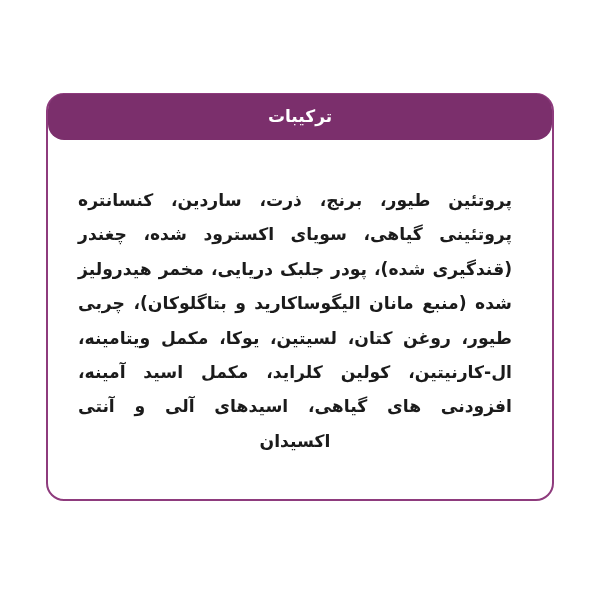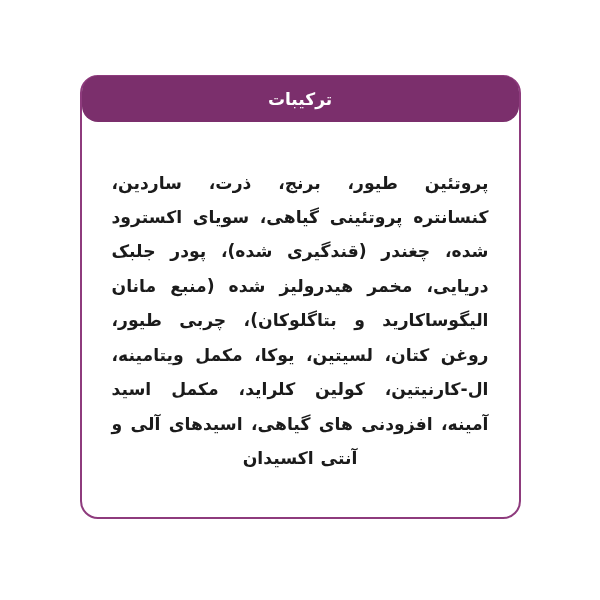--- a/index.html
+++ b/index.html
@@ -19,21 +19,21 @@
     width: 600px;
     height: 600px;
     display: flex;
     align-items: center;
     justify-content: center;
     background: #ffffff;
   }
 
   .card {
     position: relative;
-    width: 441px;
+    width: 508px;
     box-sizing: border-box;
     border: 2px solid #8e3b7d;
     border-radius: 18px;
     background: #ffffff;
     padding: 0 0 18px 0;
     margin-top: -6px;
   }
 
   .card-header {
     position: relative;
@@ -52,21 +52,21 @@
   .card-header-title {
     color: #ffffff;
     font-size: 17px;
     font-weight: bold;
     letter-spacing: 0.5px;
     line-height: 1;
     direction: rtl;
   }
 
   .card-body {
-    padding: 26px 30px 6px 30px;
+    padding: 26px 40px 6px 30px;
     direction: rtl;
   }
 
   .ingredients-text {
     color: #1b1b1b;
     font-size: 17.2px;
     line-height: 2.0;
     text-align: justify;
     text-align-last: center;
     direction: rtl;

